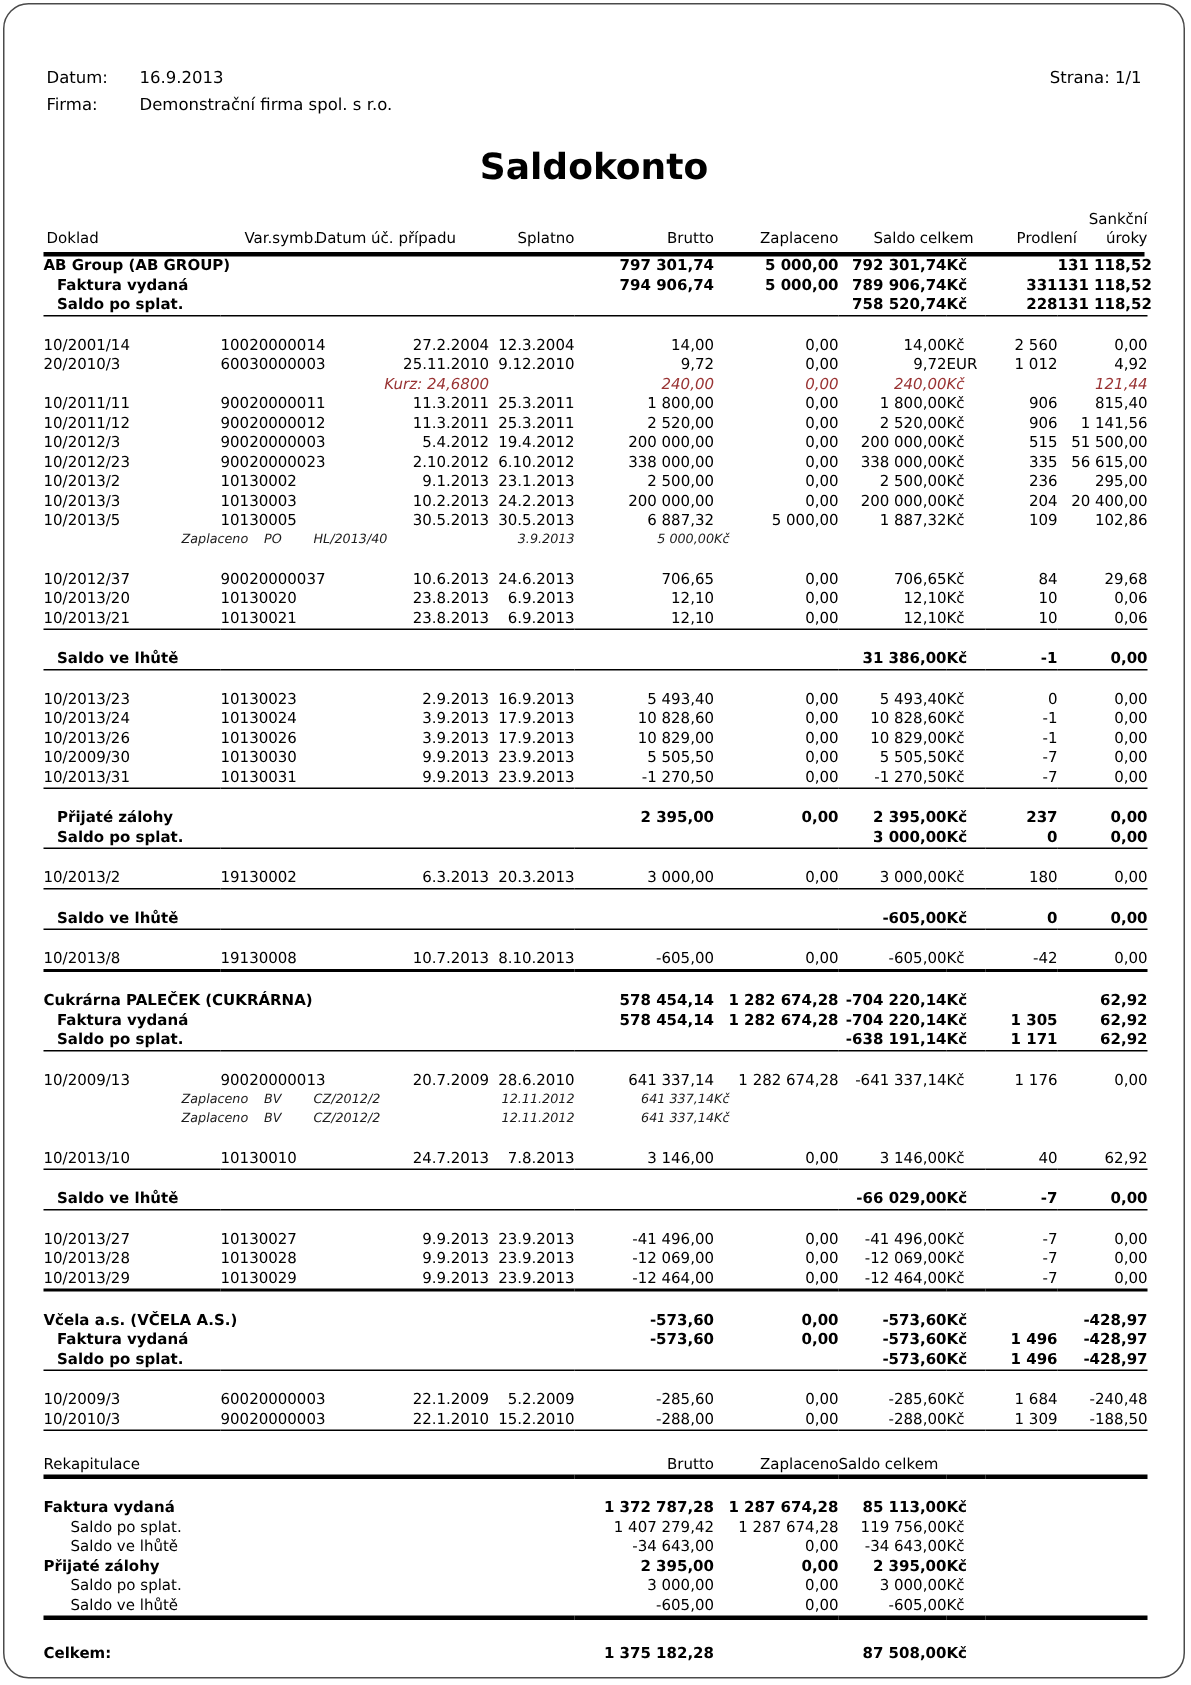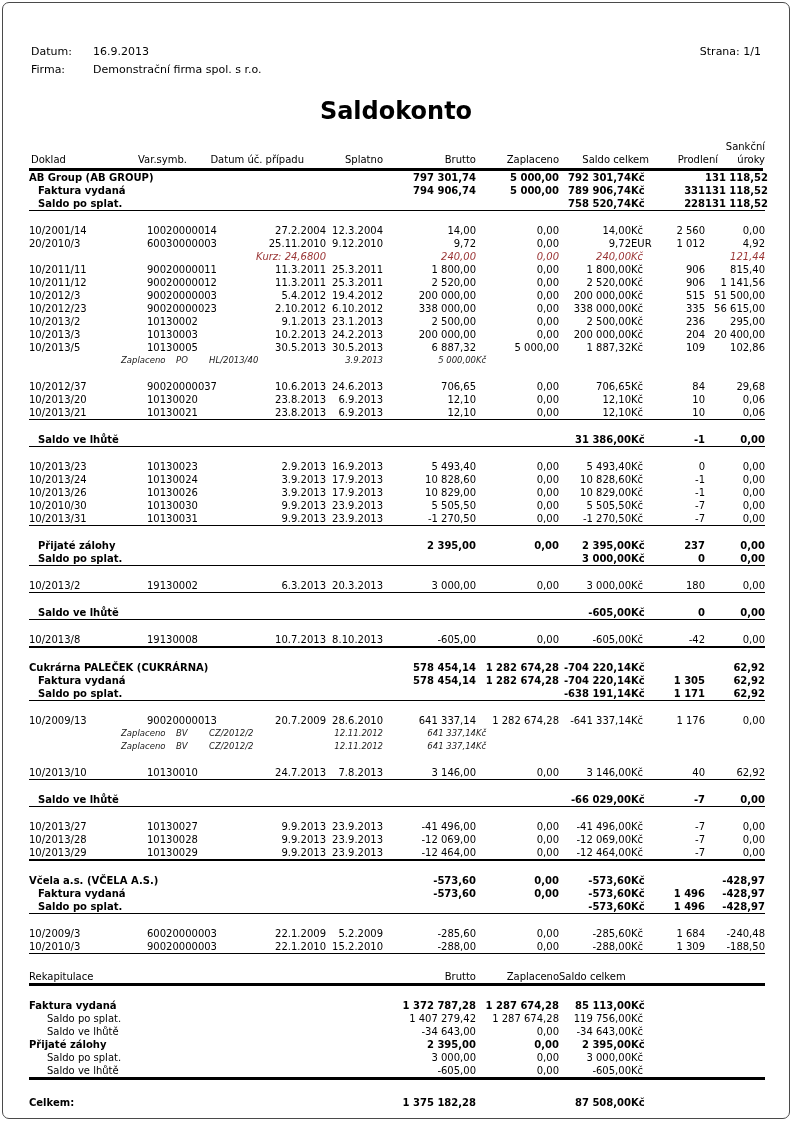--- a/index.html
+++ b/index.html
@@ -1,32 +1,32 @@
 <!DOCTYPE html>
 <html><head>
 <meta charset="utf-8">
 <style>
   html,body{margin:0;padding:0;background:#fff;}
   body{width:794px;height:1123px;font-family:"DejaVu Sans","Liberation Sans",sans-serif;color:#000;position:relative;}
-  .page{position:absolute;left:2px;top:2px;width:788px;height:1117px;border:1px solid #4a4a4a;border-radius:7px;box-sizing:border-box;overflow:hidden;background:#fff;}
+  .page{position:absolute;left:2px;top:2px;width:788px;height:1117px;border:1px solid #4a4a4a;border-radius:17px;box-sizing:border-box;overflow:hidden;background:#fff;}
   .content{padding:40px 26px 0 26px;}
 
   
   .hdr{position:relative;font-size:11px;line-height:18px;}
   .hdr-row{display:flex;}
   .hdr-label{width:62px;padding-left:2px;}
   .strana{position:absolute;right:2px;top:0;}
   .title{text-align:center;font-size:24px;font-weight:bold;margin-top:16px;height:32px;line-height:32px;}
 
   
   .thead{position:relative;height:27px;margin-top:14px;font-size:10px;}
   .thead span{position:absolute;white-space:nowrap;}
   .h-sankcni{left:656px;width:80px;text-align:right;top:0;}
   .h-doklad{left:2px;top:13px;}
-  .h-var{left:109px;top:13px;}
+  .h-var{left:134px;top:13px;}
   .h-datum{left:150px;width:125px;text-align:right;top:13px;}
   .h-splatno{left:300px;width:54px;text-align:right;top:13px;}
   .h-brutto{left:350px;width:97px;text-align:right;top:13px;}
   .h-zapl{left:440px;width:90px;text-align:right;top:13px;}
   .h-saldo{left:520px;width:100px;text-align:right;top:13px;}
   .h-prodl{left:605px;width:84px;text-align:right;top:13px;}
   .h-uroky{left:680px;width:56px;text-align:right;top:13px;}
   .thead-rule{position:absolute;left:0;right:0;bottom:-3px;height:3px;background:#000;}
 
   
@@ -352,21 +352,21 @@
             <td class="r">3.9.2013</td>
             <td class="r">17.9.2013</td>
             <td class="r">10 829,00</td>
             <td class="r">0,00</td>
             <td class="r">10 829,00</td>
             <td class="m">Kč</td>
             <td class="r">-1</td>
             <td class="r">0,00</td>
           </tr>
           <tr>
-            <td class="dk">10/2010/30</td>
+            <td class="dk">10/2009/30</td>
             <td>10130030</td>
             <td class="r">9.9.2013</td>
             <td class="r">23.9.2013</td>
             <td class="r">5 505,50</td>
             <td class="r">0,00</td>
             <td class="r">5 505,50</td>
             <td class="m">Kč</td>
             <td class="r">-7</td>
             <td class="r">0,00</td>
           </tr>

